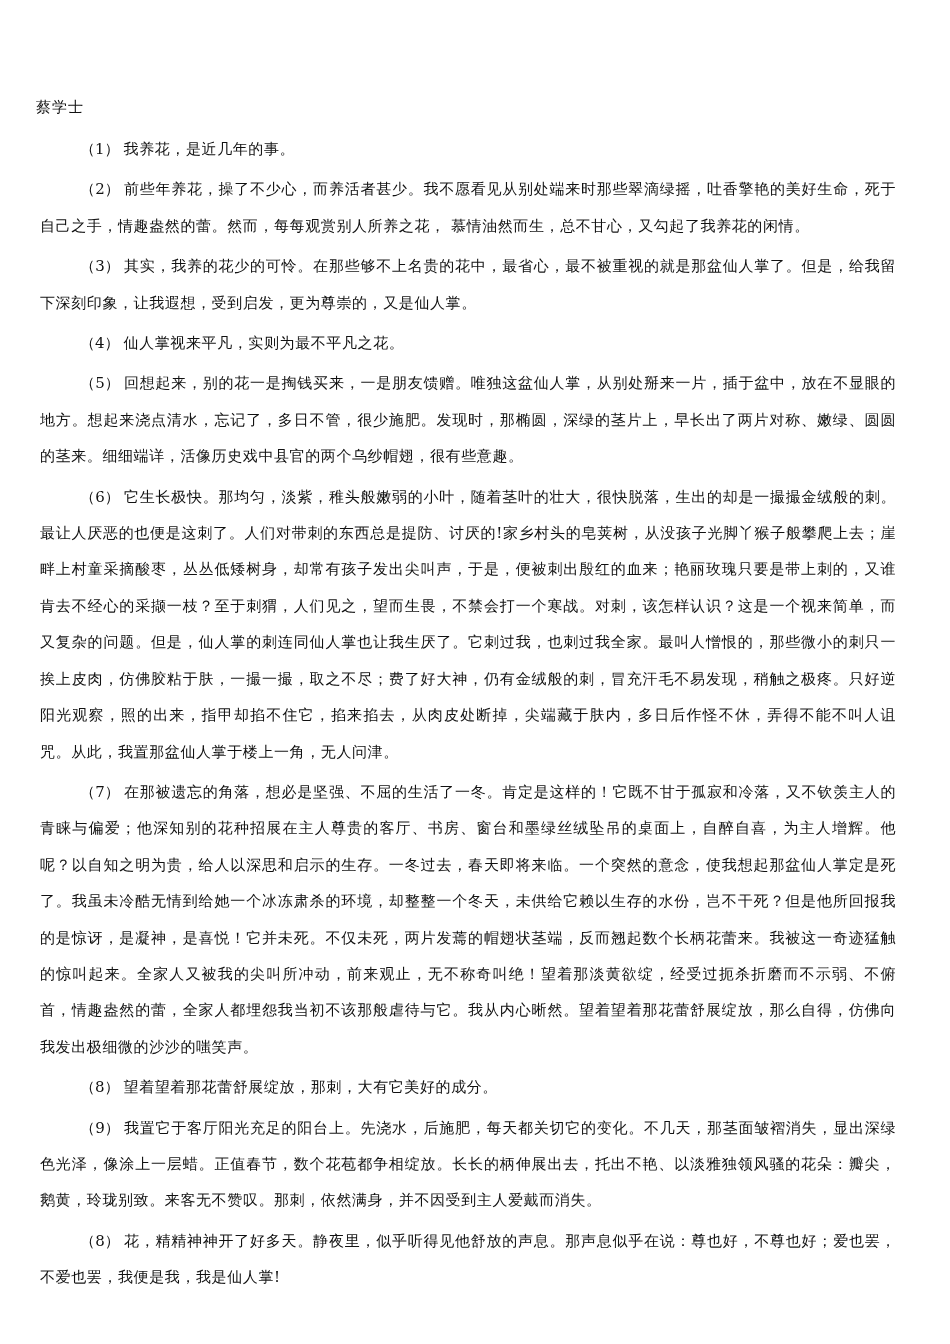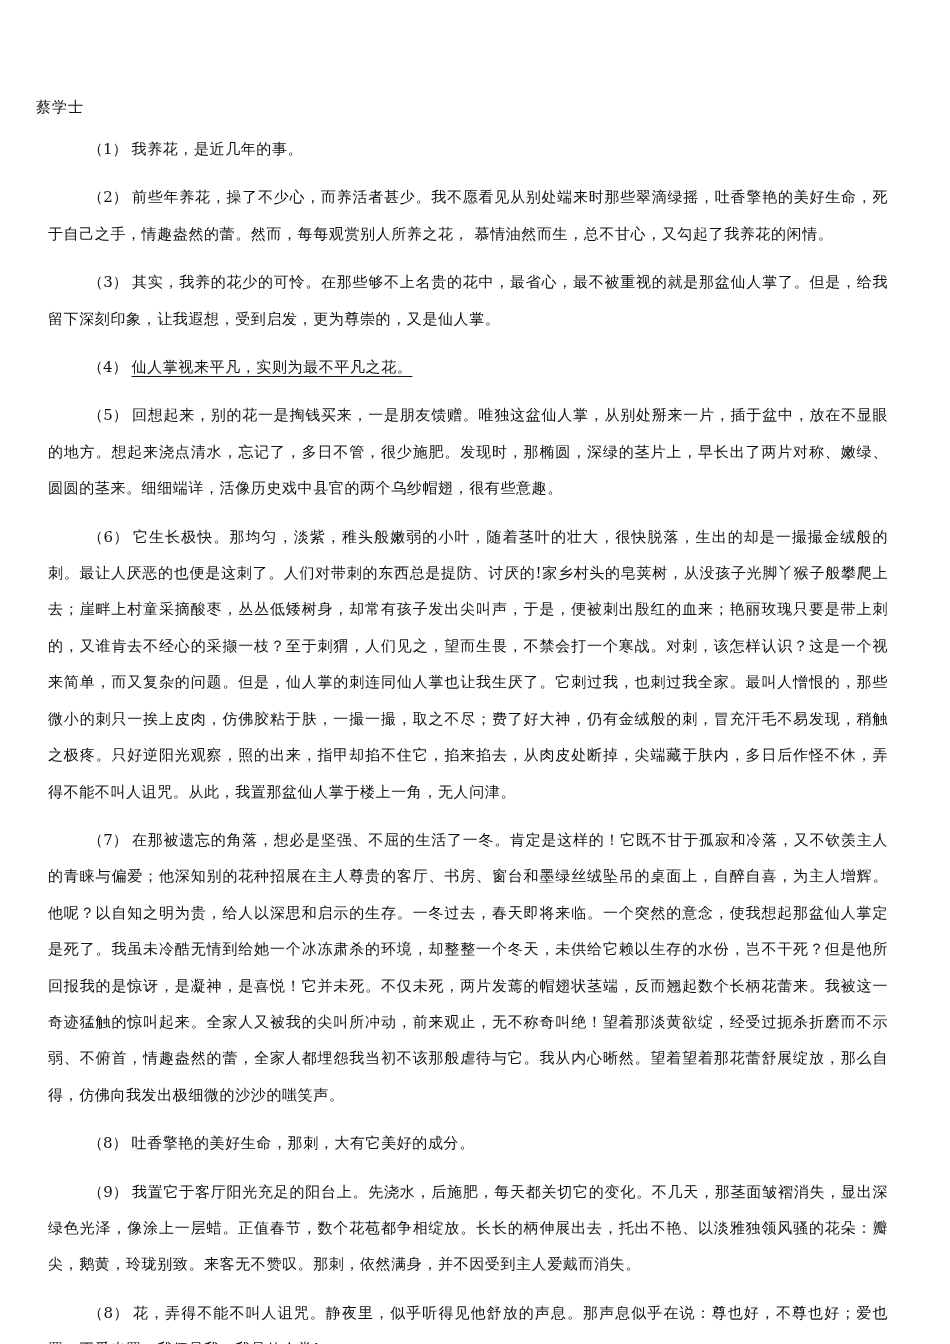--- a/index.html
+++ b/index.html
@@ -24,31 +24,30 @@
     .author {
       font-size: 15px;
       line-height: 20px;
       height: 20px;
       margin: 0 0 14px 0;
       letter-spacing: 1px;
     }
     .para {
       font-size: 15px;
       line-height: 36.4px;
-      margin: 12px;
+      margin: 4px;
       text-indent: 40px;
       text-align: justify;
       letter-spacing: 0.6px;
     }
     .para .num {
       letter-spacing: 0;
       margin-right: 4px;
     }
     .underline {
-      text-decoration: underline;
       text-underline-offset: 4px;
     }
   </style>
 </head>
 <body>
 
 <div class="page">
   <div class="author">蔡学士</div>
 
   <p class="para"><span class="num">（1）</span><span>我养花，是近几年的事。</span></p>
@@ -58,18 +57,18 @@
   <p class="para"><span class="num">（3）</span><span>其实，我养的花少的可怜。在那些够不上名贵的花中，最省心，最不被重视的就是那盆仙人掌了。但是，给我留下深刻印象，让我遐想，受到启发，更为尊崇的，又是仙人掌。</span></p>
 
   <p class="para"><span class="num">（4）</span><span class="underline">仙人掌视来平凡，实则为最不平凡之花。</span></p>
 
   <p class="para"><span class="num">（5）</span><span>回想起来，别的花一是掏钱买来，一是朋友馈赠。唯独这盆仙人掌，从别处掰来一片，插于盆中，放在不显眼的地方。想起来浇点清水，忘记了，多日不管，很少施肥。发现时，那椭圆，深绿的茎片上，早长出了两片对称、嫩绿、圆圆的茎来。细细端详，活像历史戏中县官的两个乌纱帽翅，很有些意趣。</span></p>
 
   <p class="para"><span class="num">（6）</span><span>它生长极快。那均匀，淡紫，稚头般嫩弱的小叶，随着茎叶的壮大，很快脱落，生出的却是一撮撮金绒般的刺。最让人厌恶的也便是这刺了。人们对带刺的东西总是提防、讨厌的!家乡村头的皂荚树，从没孩子光脚丫猴子般攀爬上去；崖畔上村童采摘酸枣，丛丛低矮树身，却常有孩子发出尖叫声，于是，便被刺出殷红的血来；艳丽玫瑰只要是带上刺的，又谁肯去不经心的采撷一枝？至于刺猬，人们见之，望而生畏，不禁会打一个寒战。对刺，该怎样认识？这是一个视来简单，而又复杂的问题。但是，仙人掌的刺连同仙人掌也让我生厌了。它刺过我，也刺过我全家。最叫人憎恨的，那些微小的刺只一挨上皮肉，仿佛胶粘于肤，一撮一撮，取之不尽；费了好大神，仍有金绒般的刺，冒充汗毛不易发现，稍触之极疼。只好逆阳光观察，照的出来，指甲却掐不住它，掐来掐去，从肉皮处断掉，尖端藏于肤内，多日后作怪不休，弄得不能不叫人诅咒。从此，我置那盆仙人掌于楼上一角，无人问津。</span></p>
 
   <p class="para"><span class="num">（7）</span><span>在那被遗忘的角落，想必是坚强、不屈的生活了一冬。肯定是这样的！它既不甘于孤寂和冷落，又不钦羡主人的青睐与偏爱；他深知别的花种招展在主人尊贵的客厅、书房、窗台和墨绿丝绒坠吊的桌面上，自醉自喜，为主人增辉。他呢？以自知之明为贵，给人以深思和启示的生存。一冬过去，春天即将来临。一个突然的意念，使我想起那盆仙人掌定是死了。我虽未冷酷无情到给她一个冰冻肃杀的环境，却整整一个冬天，未供给它赖以生存的水份，岂不干死？但是他所回报我的是惊讶，是凝神，是喜悦！它并未死。不仅未死，两片发蔫的帽翅状茎端，反而翘起数个长柄花蕾来。我被这一奇迹猛触的惊叫起来。全家人又被我的尖叫所冲动，前来观止，无不称奇叫绝！望着那淡黄欲绽，经受过扼杀折磨而不示弱、不俯首，情趣盎然的蕾，全家人都埋怨我当初不该那般虐待与它。我从内心晰然。望着望着那花蕾舒展绽放，那么自得，仿佛向我发出极细微的沙沙的嗤笑声。</span></p>
 
-  <p class="para"><span class="num">（8）</span><span>吐香擎艳的美好生命，那刺，大有它美好的成分。</span></p>
+  <p class="para"><span class="num">（8）</span><span>望着望着那花蕾舒展绽放，那刺，大有它美好的成分。</span></p>
 
   <p class="para"><span class="num">（9）</span><span>我置它于客厅阳光充足的阳台上。先浇水，后施肥，每天都关切它的变化。不几天，那茎面皱褶消失，显出深绿色光泽，像涂上一层蜡。正值春节，数个花苞都争相绽放。长长的柄伸展出去，托出不艳、以淡雅独领风骚的花朵：瓣尖，鹅黄，玲珑别致。来客无不赞叹。那刺，依然满身，并不因受到主人爱戴而消失。</span></p>
 
-  <p class="para"><span class="num">（8）</span><span>花，弄得不能不叫人诅咒。静夜里，似乎听得见他舒放的声息。那声息似乎在说：尊也好，不尊也好；爱也罢，不爱也罢，我便是我，我是仙人掌!</span></p>
+  <p class="para"><span class="num">（8）</span><span>花，精精神神开了好多天。静夜里，似乎听得见他舒放的声息。那声息似乎在说：尊也好，不尊也好；爱也罢，不爱也罢，我便是我，我是仙人掌!</span></p>
 </div>
 
 </body></html>

